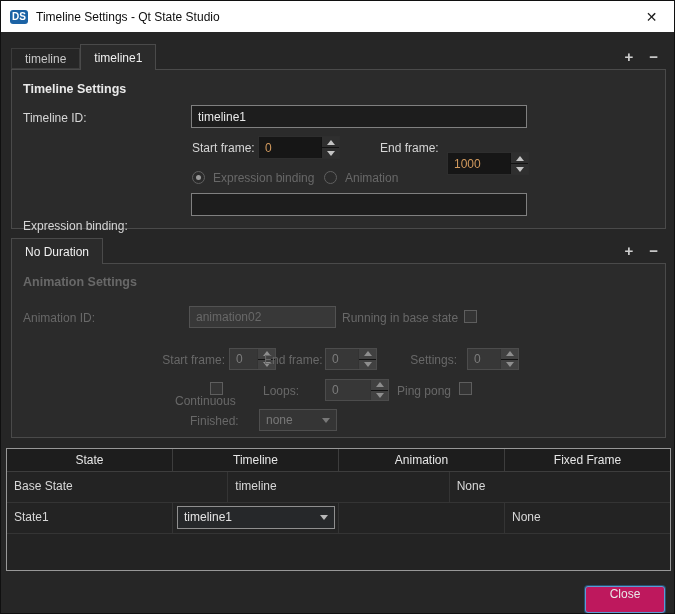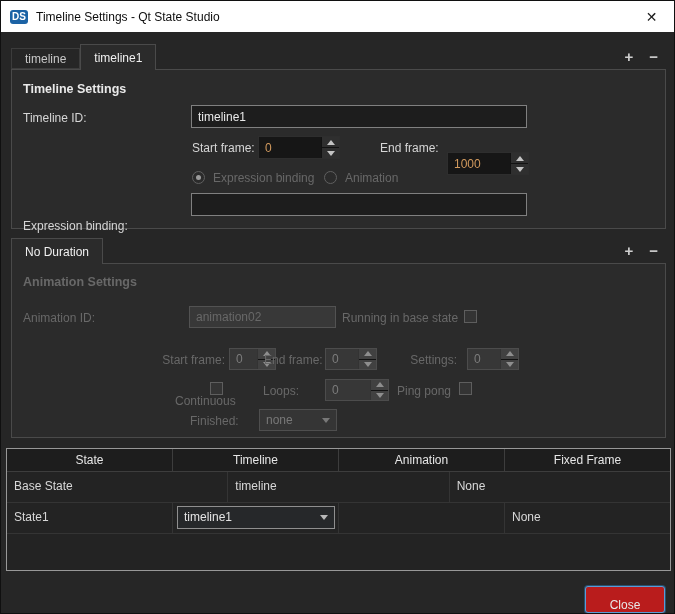--- a/index.html
+++ b/index.html
@@ -75,23 +75,23 @@
   .thead{display:flex;height:22px;background:#1d1d1d;border-bottom:1px solid #3d3d3d;}
   .thc{flex:1;text-align:center;line-height:22px;color:#e6e6e6;
     border-right:1px solid #3d3d3d;overflow:hidden;}
   .thc:last-child{border-right:none;}
   .trow{display:flex;height:30px;border-bottom:1px solid #343434;}
   .tdc{flex:1;line-height:29px;padding-left:7px;color:#d8d8d8;
     border-right:1px solid #343434;box-sizing:border-box;position:relative;overflow:hidden;}
   .tdc:last-child{border-right:none;}
   
   .close-btn{position:absolute;left:584px;top:585px;width:78px;height:25px;
-    background:#b91c1c;border:1px solid #5b9bd5;border-radius:3px;
+    background:#be185d;border:1px solid #5b9bd5;border-radius:3px;
     box-shadow:0 0 0 1px #27506e;color:#e8e8e8;font-size:12px;
-    display:flex;align-items:flex-end;justify-content:center;cursor:default;}
+    display:flex;align-items:flex-start;justify-content:center;cursor:default;}
 </style>
 </head>
 <body>
 
 <div class="window">
 
   <div class="titlebar">
     <div class="logo">DS</div>
     <div class="wtitle">Timeline Settings - Qt State Studio</div>
     <div class="wclose">

